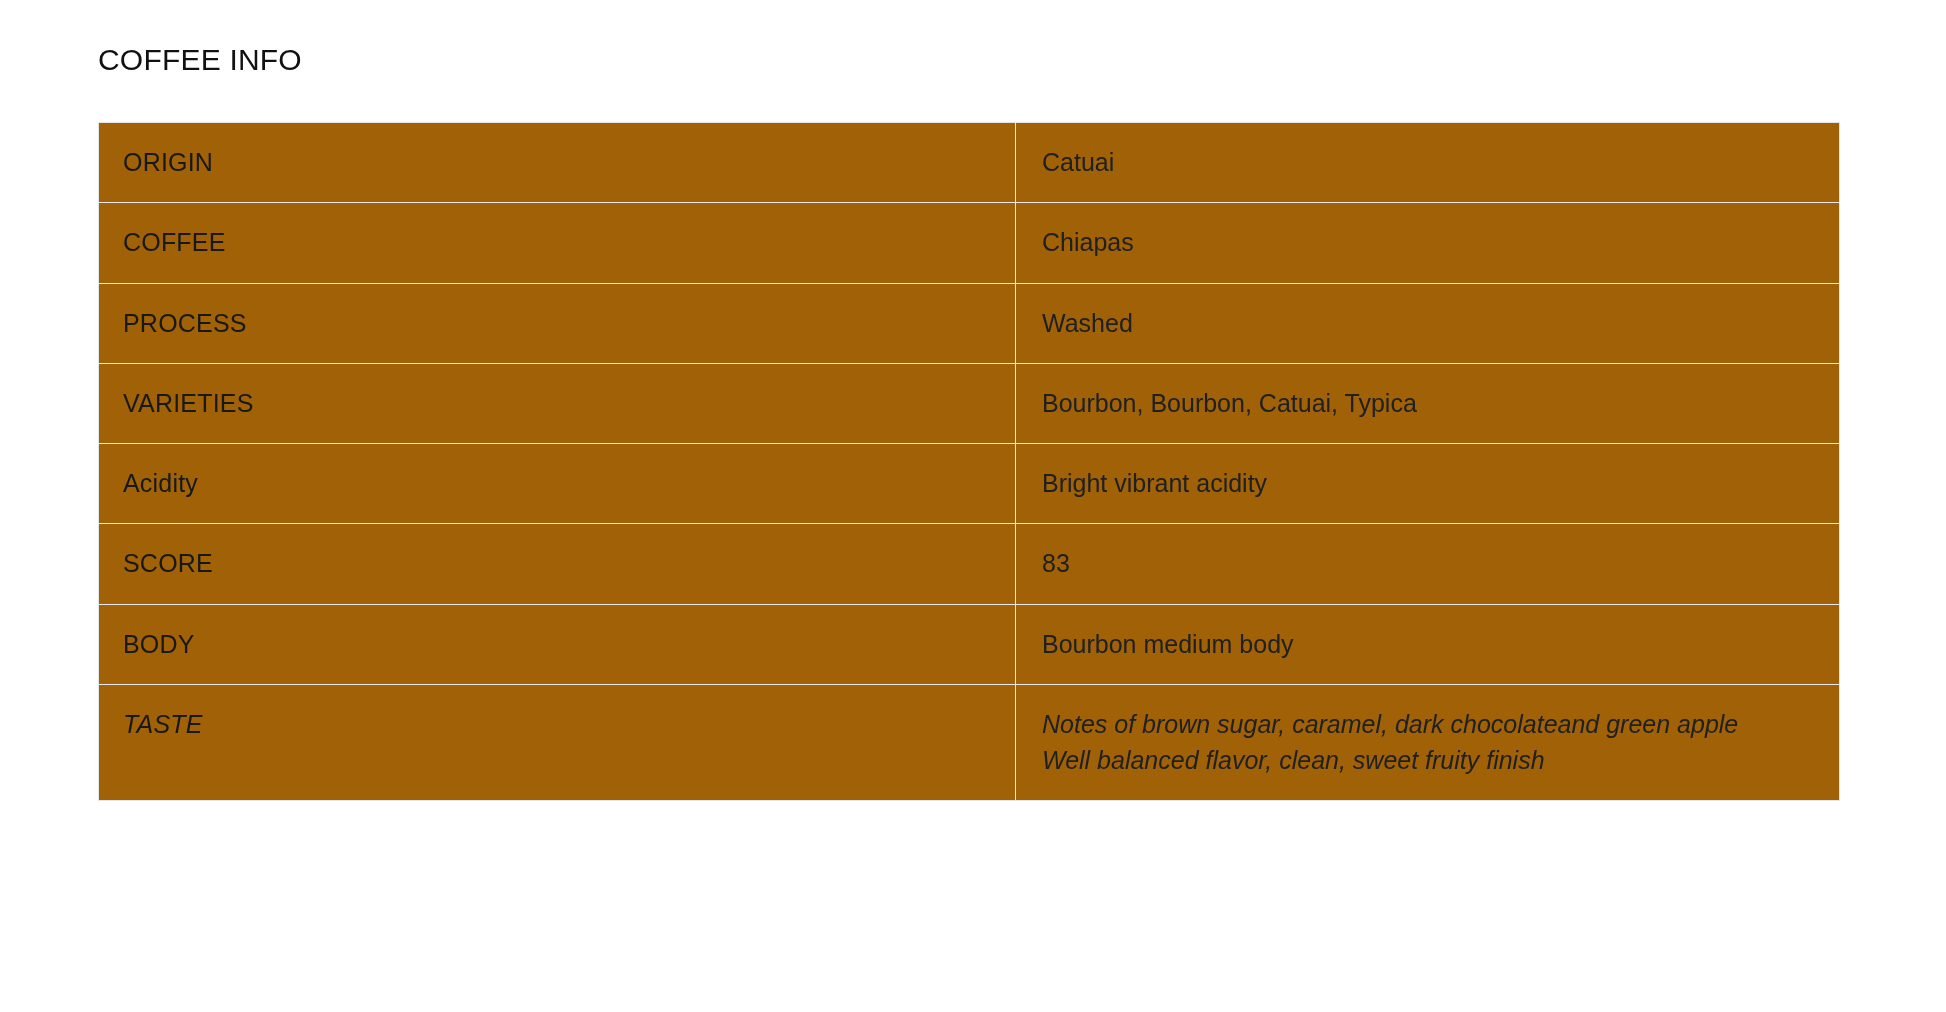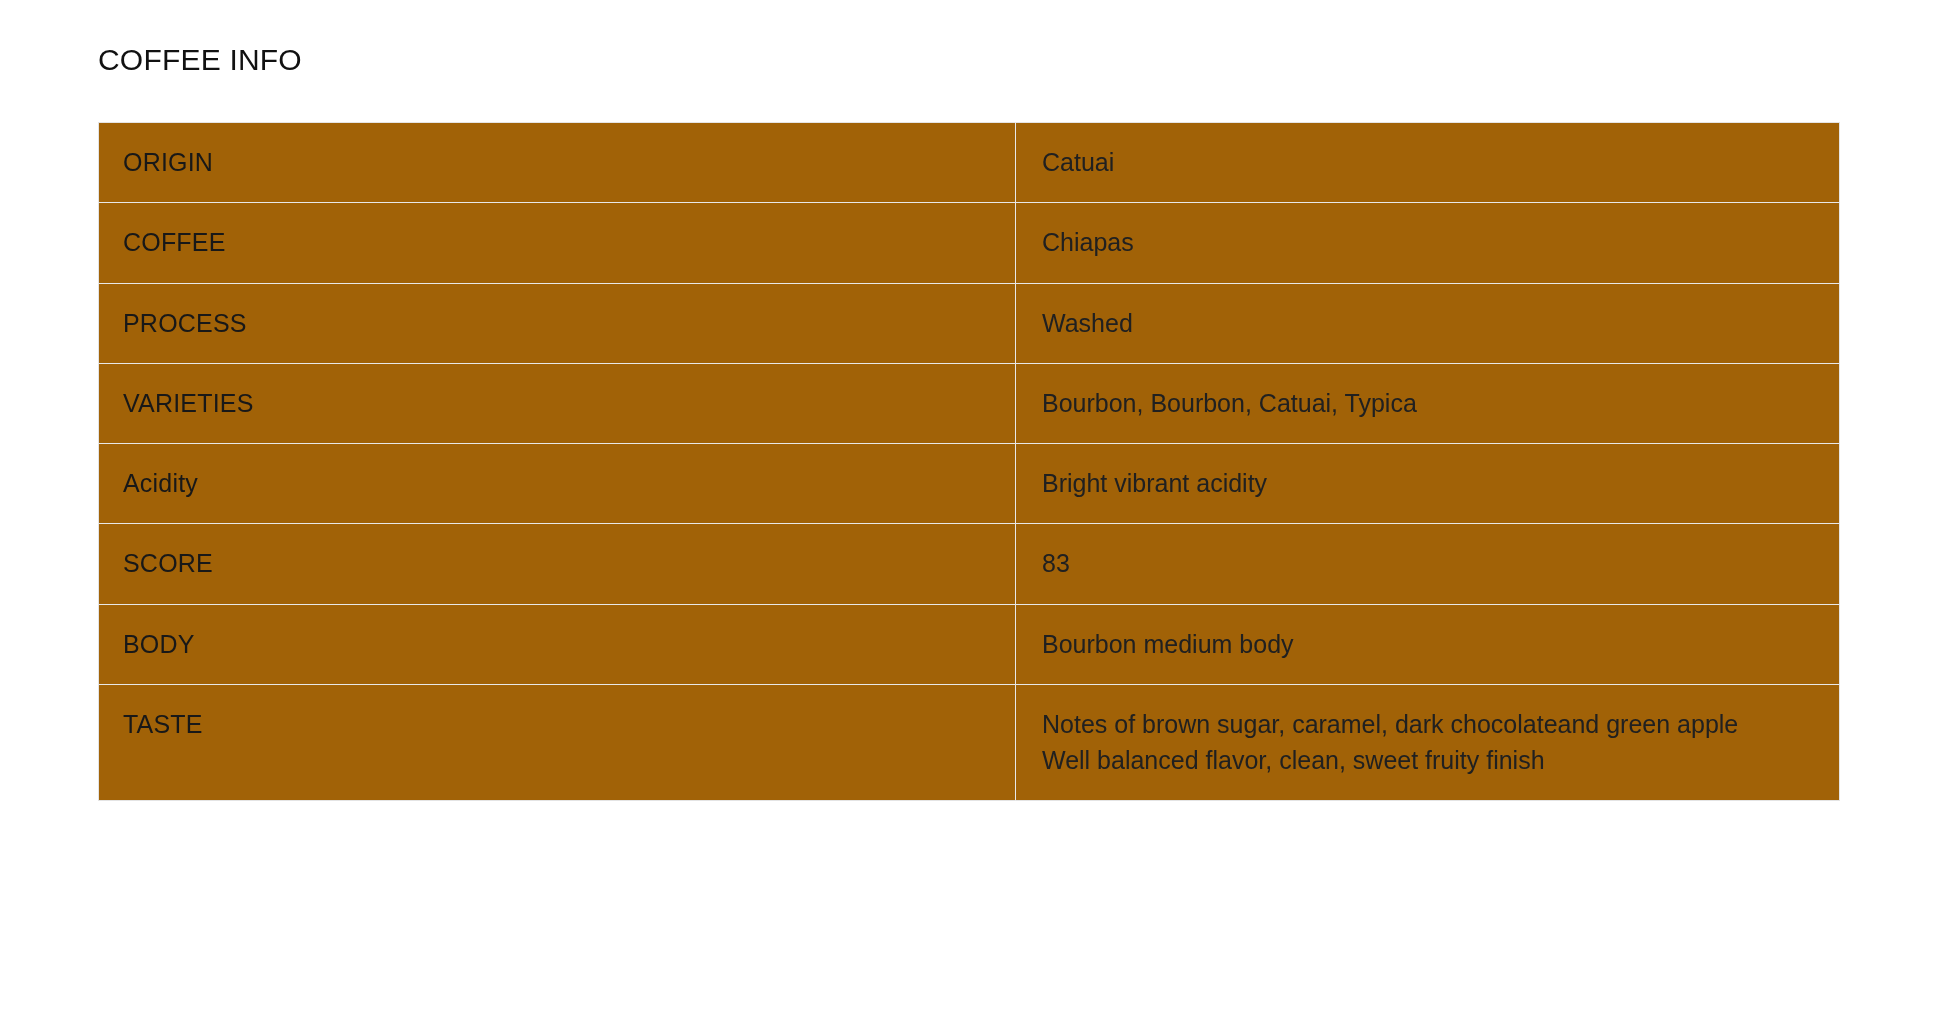--- a/index.html
+++ b/index.html
@@ -35,20 +35,21 @@
     border-collapse: collapse;
     border: 1px solid #e4e4e4;
     background: #a16207;
     table-layout: fixed;
   }
   .info-table tr {
     border-bottom: 1px solid #e8e8e8;
   }
   .info-table tr:last-child {
     border-bottom: none;
+    font-style: italic;
   }
   .info-table td {
     padding: 21px 22px 22px 22px;
     font-size: 25px;
     font-weight: 400;
     color: #181818;
     vertical-align: top;
     line-height: 1.45;
   }
   .info-table td.label {

